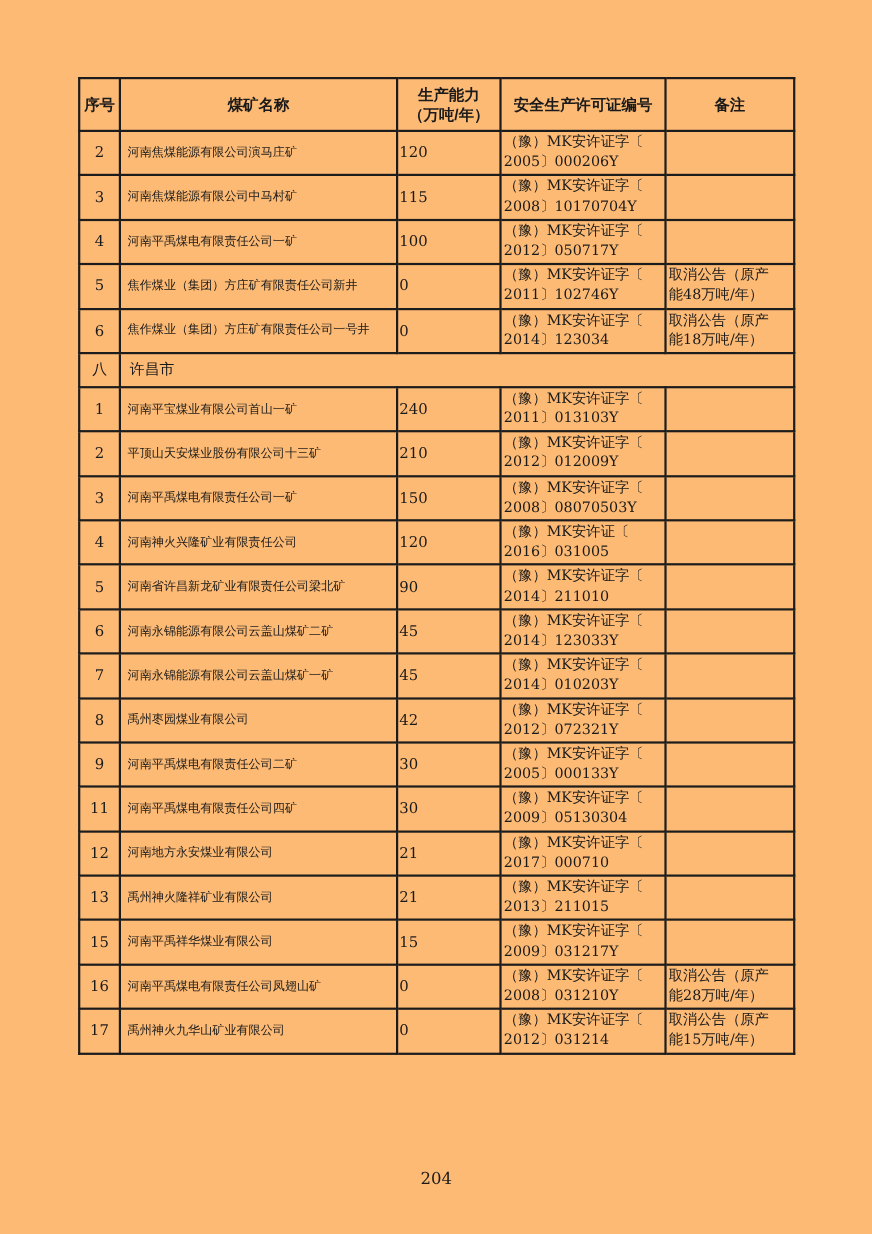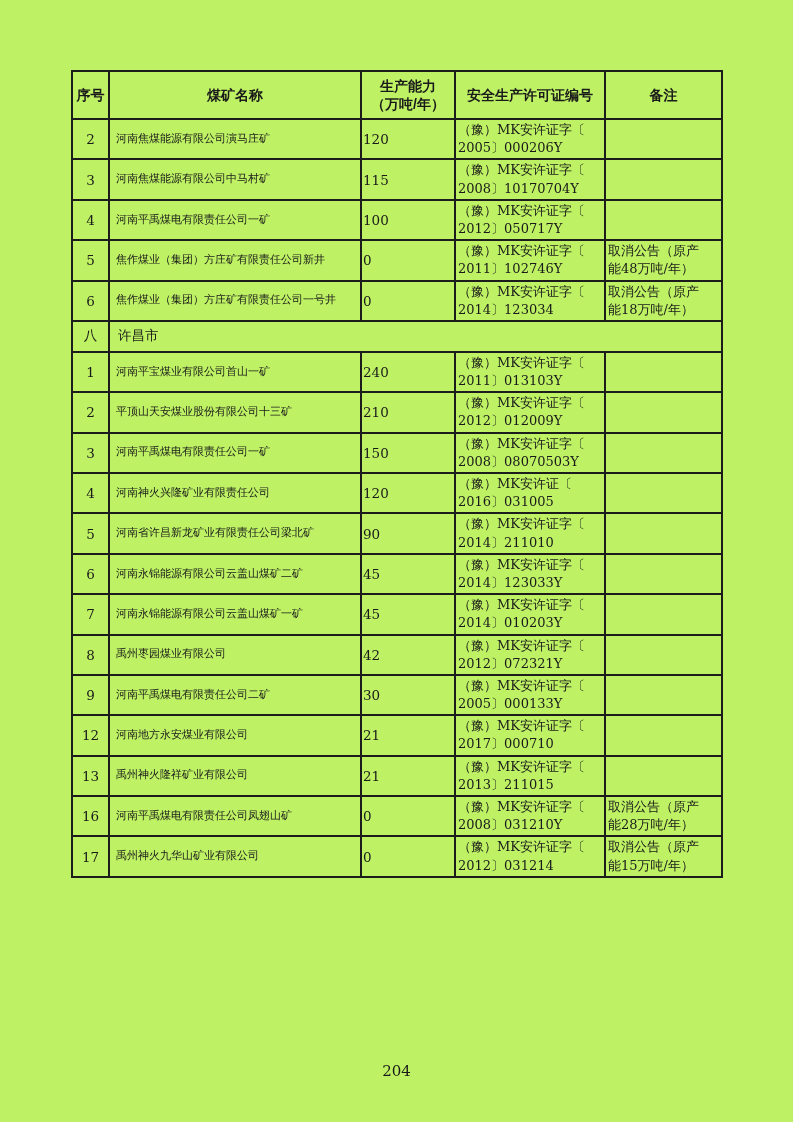--- a/index.html
+++ b/index.html
@@ -5,21 +5,21 @@
   html, body {
     margin: 0;
     padding: 0;
     background: #ffffff;
     font-family: "DejaVu Serif", "Liberation Serif", serif;
   }
   .page {
     position: relative;
     width: 793px;
     height: 1122px;
-    background: #bef264;
+    background: #fdba74;
     overflow: hidden;
   }
   table.mines {
     position: absolute;
     left: 71px;
     top: 70px;
     width: 650px;
     border-collapse: collapse;
     table-layout: fixed;
     color: #1a1a1a;
@@ -217,33 +217,49 @@
         </tr>
         <tr class="data-row">
           <td class="cell-no">9</td>
           <td class="cell-name">河南平禹煤电有限责任公司二矿</td>
           <td class="cell-capacity">30</td>
           <td class="cell-license">（豫）MK安许证字〔
 2005〕000133Y</td>
           <td class="cell-remark"></td>
         </tr>
         <tr class="data-row">
+          <td class="cell-no">11</td>
+          <td class="cell-name">河南平禹煤电有限责任公司四矿</td>
+          <td class="cell-capacity">30</td>
+          <td class="cell-license">（豫）MK安许证字〔
+2009〕05130304</td>
+          <td class="cell-remark"></td>
+        </tr>
+        <tr class="data-row">
           <td class="cell-no">12</td>
           <td class="cell-name">河南地方永安煤业有限公司</td>
           <td class="cell-capacity">21</td>
           <td class="cell-license">（豫）MK安许证字〔
 2017〕000710</td>
           <td class="cell-remark"></td>
         </tr>
         <tr class="data-row">
           <td class="cell-no">13</td>
           <td class="cell-name">禹州神火隆祥矿业有限公司</td>
           <td class="cell-capacity">21</td>
           <td class="cell-license">（豫）MK安许证字〔
 2013〕211015</td>
+          <td class="cell-remark"></td>
+        </tr>
+        <tr class="data-row">
+          <td class="cell-no">15</td>
+          <td class="cell-name">河南平禹祥华煤业有限公司</td>
+          <td class="cell-capacity">15</td>
+          <td class="cell-license">（豫）MK安许证字〔
+2009〕031217Y</td>
           <td class="cell-remark"></td>
         </tr>
         <tr class="data-row">
           <td class="cell-no">16</td>
           <td class="cell-name">河南平禹煤电有限责任公司凤翅山矿</td>
           <td class="cell-capacity">0</td>
           <td class="cell-license">（豫）MK安许证字〔
 2008〕031210Y</td>
           <td class="cell-remark">取消公告（原产
 能28万吨/年）</td>

